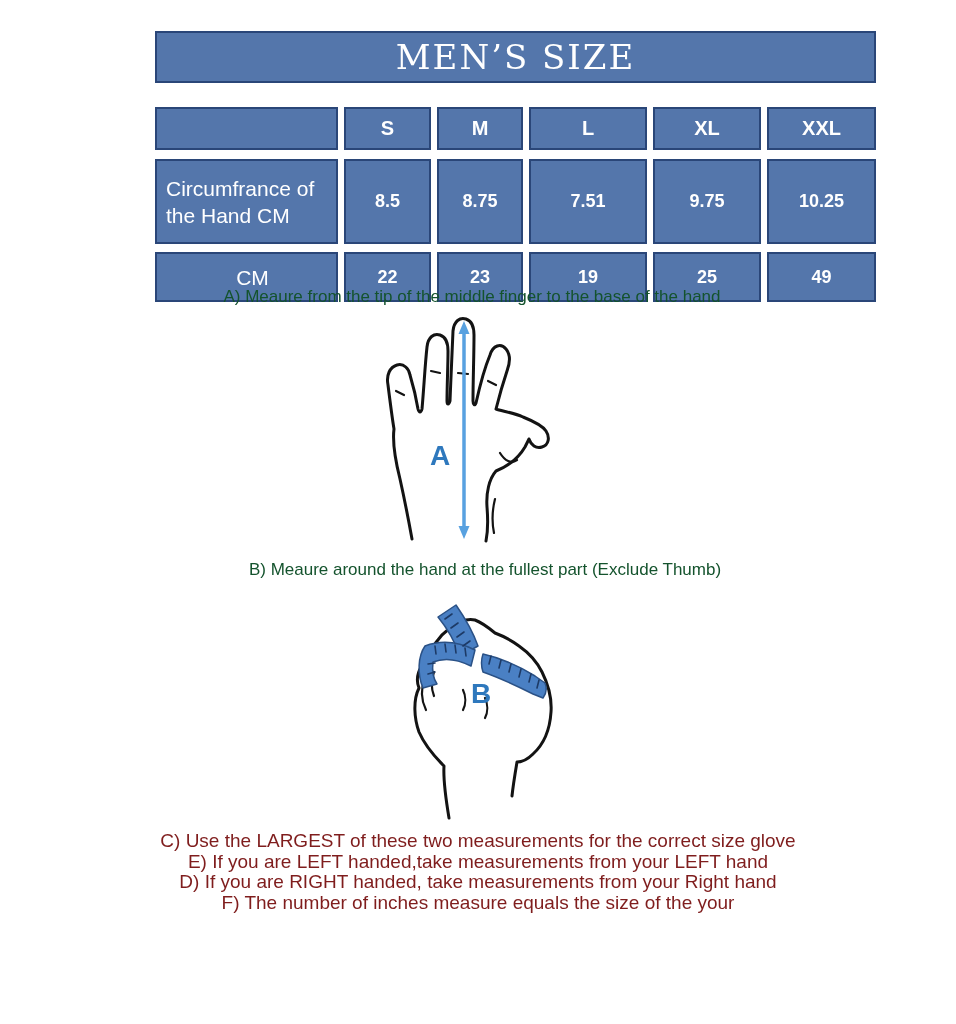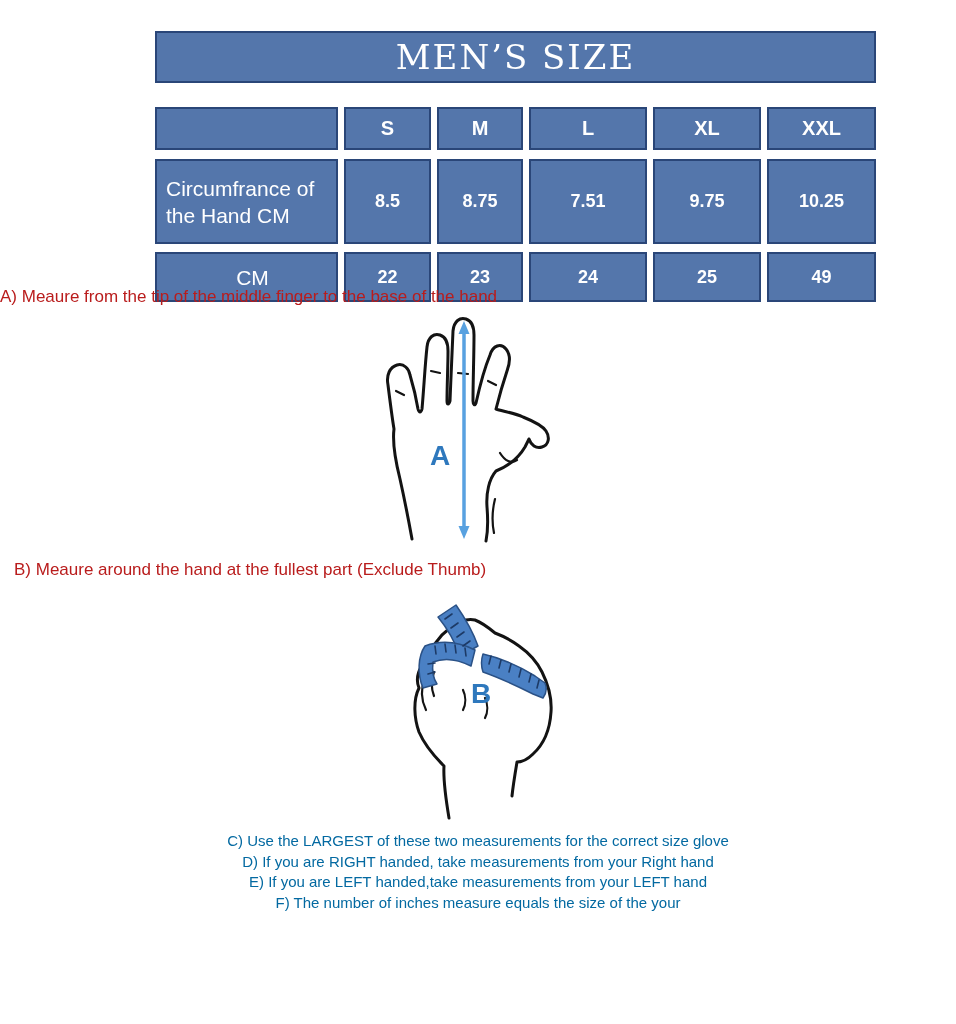--- a/index.html
+++ b/index.html
@@ -21,24 +21,24 @@
   .t-head{margin-bottom:9px;}
   .t-head .cell{height:43px;font-weight:bold;font-size:20px;}
   .t-head .empty{font-size:0;}
   .t-row1{margin-bottom:8px;}
   .t-row1 .cell{height:85px;}
   .t-row2 .cell{height:50px;}
   .label-cell{justify-content:flex-start;padding-left:9px;font-size:21px;line-height:27px;text-align:left;}
   .label-center{justify-content:center;padding-left:12px;font-size:21px;}
   .value-cell{font-weight:bold;font-size:18px;}
   
-  .note{position:absolute;color:#b91c1c;font-size:17px;text-align:left;white-space:pre;}
+  .note{position:absolute;color:#14532d;font-size:17px;text-align:center;white-space:pre;}
   .note-a{top:287px;left:0;width:944px;}
   .note-b{top:560px;left:14px;width:942px;}
-  .notes-block{position:absolute;top:831px;left:0;width:956px;color:#0369a1;font-size:15px;line-height:20.5px;text-align:center;}
+  .notes-block{position:absolute;top:831px;left:0;width:956px;color:#7f1d1d;font-size:19px;line-height:20.5px;text-align:center;}
   
   .fig{position:absolute;}
   .fig-hand{left:382px;top:313px;}
   .fig-fist{left:405px;top:590px;}
   .outline{fill:none;stroke:#131313;stroke-width:3;stroke-linecap:round;stroke-linejoin:round;}
   .silhouette{fill:#ffffff;stroke:none;}
   .detail{fill:none;stroke:#131313;stroke-width:2.2;stroke-linecap:round;}
   .arrow-line{stroke:#58a1e0;stroke-width:3.5;}
   .arrow-head{fill:#58a1e0;}
   .tape{fill:#4a80c4;stroke:#2a5186;stroke-width:1.5;stroke-linejoin:round;}
@@ -68,21 +68,21 @@
       <div class="cell value-cell">8.75</div>
       <div class="cell value-cell">7.51</div>
       <div class="cell value-cell">9.75</div>
       <div class="cell value-cell">10.25</div>
     </div>
 
     <div class="t-grid t-row2">
       <div class="cell label-cell label-center">CM</div>
       <div class="cell value-cell">22</div>
       <div class="cell value-cell">23</div>
-      <div class="cell value-cell">24</div>
+      <div class="cell value-cell">19</div>
       <div class="cell value-cell">25</div>
       <div class="cell value-cell">49</div>
     </div>
   </div>
 
   <div class="note note-a">A) Meaure from the tip of the middle finger to the base of the hand</div>
 
   <svg class="fig fig-hand" width="180" height="232" viewBox="0 0 180 232" xmlns="http://www.w3.org/2000/svg">
     <path class="silhouette" d="M 30 226 C 26 204 22 184 18 166 C 14 150 10 132 12 116 C 10 104 8 88 6 72 C 4 62 8 54 15 52 C 22 50 27 56 28 62 C 31 72 34 84 36 96 C 37 100 39 100 40 96 C 42 74 43 52 45 34 C 46 24 52 20 58 22 C 64 24 66 30 66 38 C 66 54 65 72 65 88 C 65 92 67 92 68 88 C 69 64 70 38 71 18 C 72 8 78 4 84 6 C 90 8 92 14 92 22 C 92 44 91 66 91 88 C 91 92 93 93 94 90 C 98 72 103 54 108 42 C 111 32 119 30 124 36 C 129 42 128 50 125 58 C 121 70 117 84 114 96 C 120 98 132 100 141 104 C 151 108 160 112 164 118 C 168 124 167 132 160 134 C 154 136 149 132 147 126 L 143 134 C 136 146 124 154 114 158 C 107 166 104 180 105 194 C 106 206 106 218 104 228 Z"></path>
     <path class="outline" d="M 30 226 C 26 204 22 184 18 166 C 14 150 10 132 12 116 C 10 104 8 88 6 72 C 4 62 8 54 15 52 C 22 50 27 56 28 62 C 31 72 34 84 36 96 C 37 100 39 100 40 96 C 42 74 43 52 45 34 C 46 24 52 20 58 22 C 64 24 66 30 66 38 C 66 54 65 72 65 88 C 65 92 67 92 68 88 C 69 64 70 38 71 18 C 72 8 78 4 84 6 C 90 8 92 14 92 22 C 92 44 91 66 91 88 C 91 92 93 93 94 90 C 98 72 103 54 108 42 C 111 32 119 30 124 36 C 129 42 128 50 125 58 C 121 70 117 84 114 96 C 120 98 132 100 141 104 C 151 108 160 112 164 118 C 168 124 167 132 160 134 C 154 136 149 132 147 126 L 143 134 C 136 146 124 154 114 158 C 107 166 104 180 105 194 C 106 206 106 218 104 228"></path>
@@ -110,18 +110,18 @@
       <path class="tape" d="M 78 64 C 96 68 114 76 130 86 L 140 93 C 142 98 141 104 138 108 L 128 104 C 112 96 95 88 78 82 C 76 76 76 70 78 64 Z"></path>
       <path class="tape-tick" d="M 47 24 L 40 29 M 53 33 L 46 38 M 59 42 L 52 47 M 65 51 L 58 56
            M 30 56 L 31 64 M 40 54 L 41 62 M 50 55 L 51 63 M 60 58 L 61 66 M 23 74 L 30 73 M 23 84 L 30 82
            M 86 66 L 84 74 M 96 70 L 94 78 M 106 74 L 104 82 M 116 79 L 114 87 M 126 84 L 124 92 M 134 90 L 132 98"></path>
     </g>
     <text class="fig-label" x="66" y="113">B</text>
   </svg>
 
   <div class="notes-block">
     <div>C) Use the LARGEST of these two measurements for the correct size glove</div>
+    <div>E) If you are LEFT handed,take measurements from your LEFT hand</div>
     <div>D) If you are RIGHT handed, take measurements from your Right hand</div>
-    <div>E) If you are LEFT handed,take measurements from your LEFT hand</div>
     <div>F) The number of inches measure equals the size of the your</div>
   </div>
 
 </div>
 
 </body></html>

